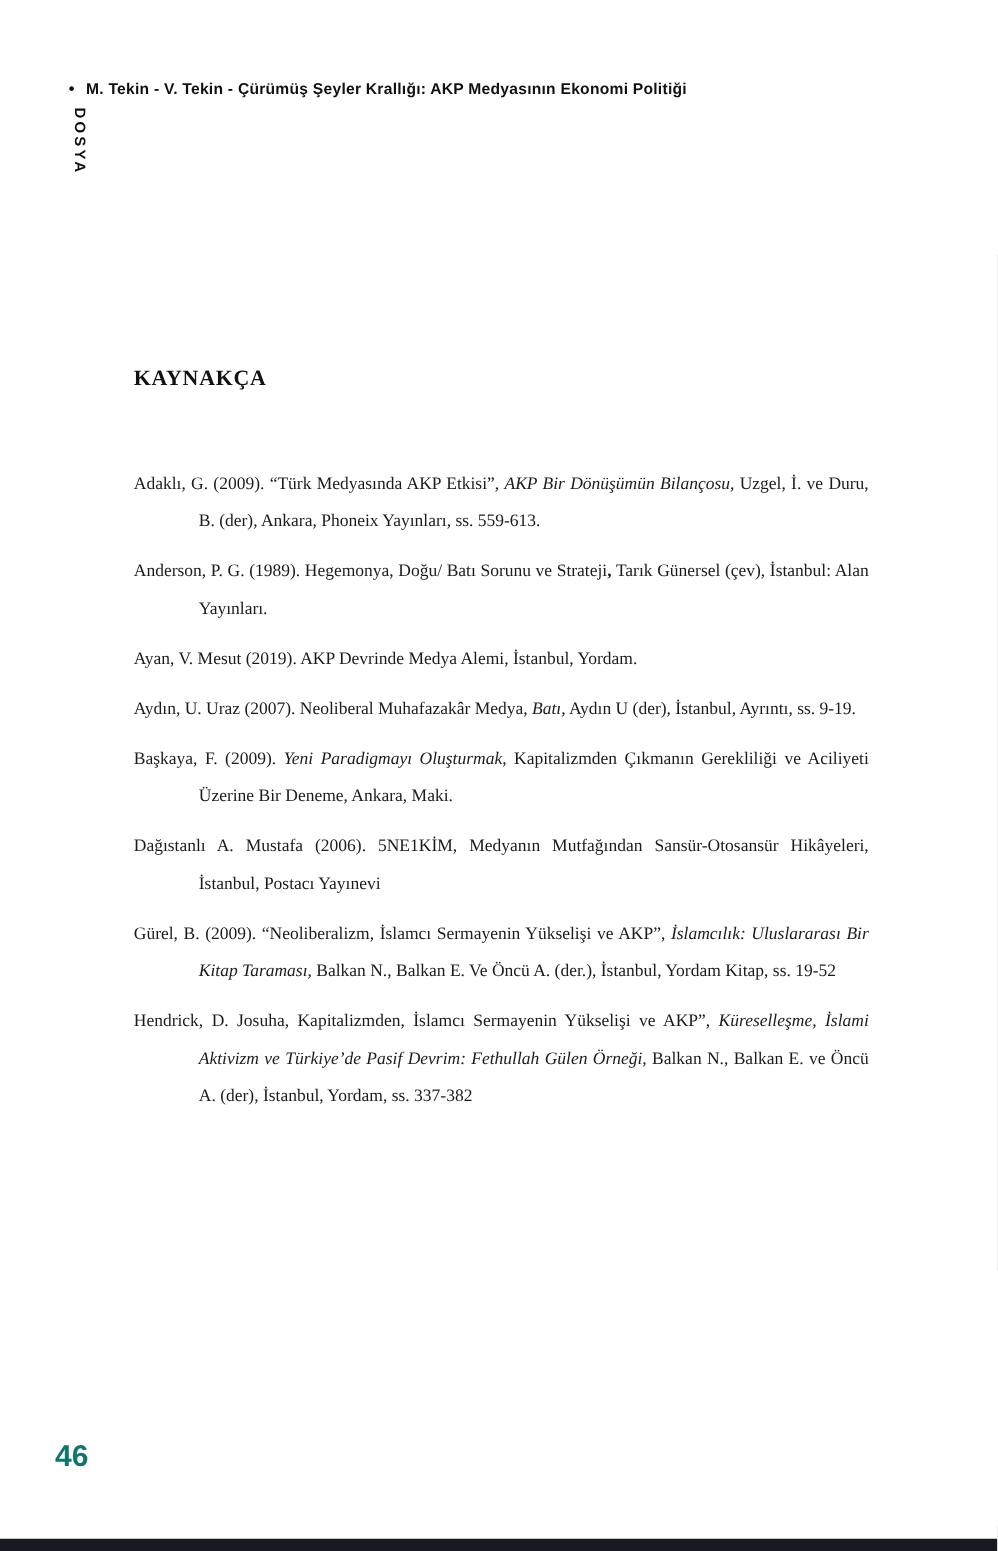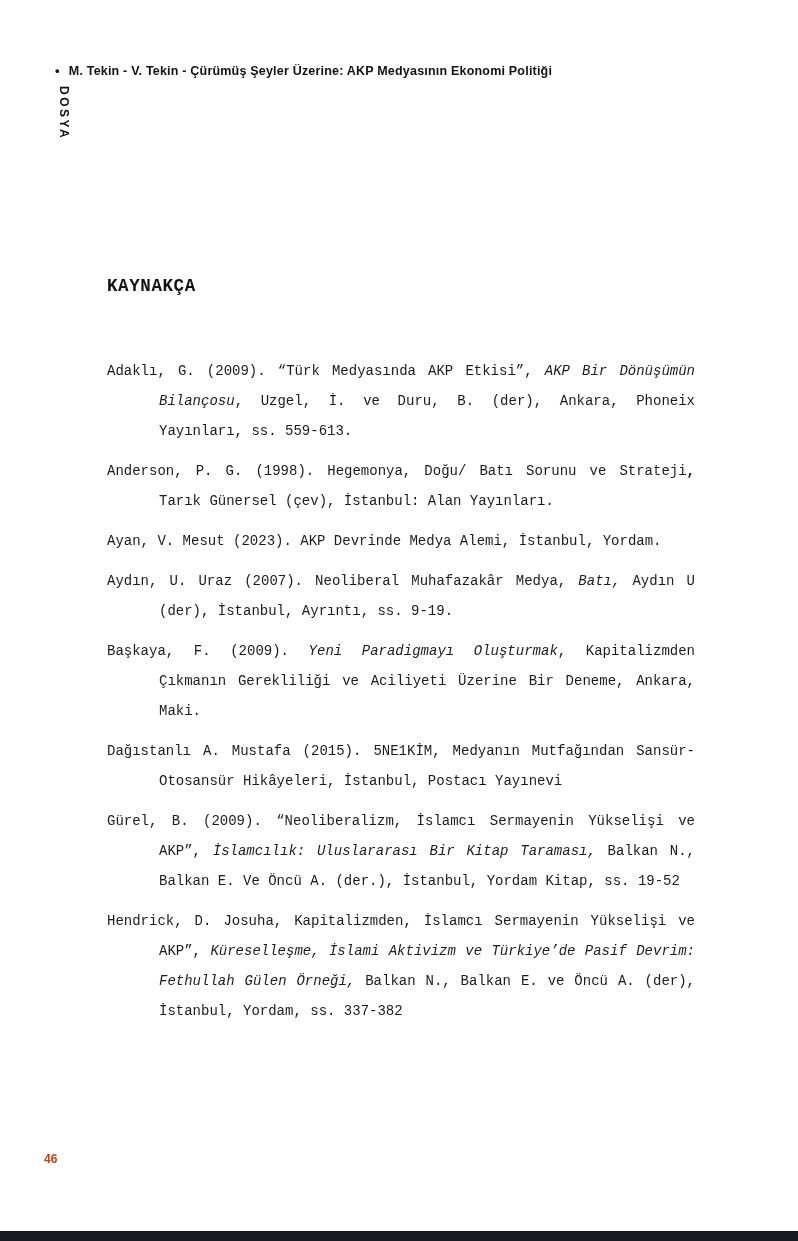--- a/index.html
+++ b/index.html
@@ -39,23 +39,22 @@
     font-size: 12px;
     letter-spacing: 2.5px;
     color: #111111;
     transform: rotate(90deg);
     transform-origin: left top;
     white-space: nowrap;
   }
   .content {
     position: absolute;
     left: 107px;
-    top: 276px;
+    top: 292px;
     width: 588px;
-    font-family: Liberation Mono, monospace;
   }
   .section-title {
     font-size: 17.5px;
     font-weight: bold;
     letter-spacing: 0.6px;
     color: #121212;
     margin-bottom: 60px;
   }
   .references { }
   .reference {
@@ -69,53 +68,53 @@
   }
   .reference span.normal { font-style: normal; }
   .reference span.italic { font-style: italic; }
   .reference span.bold { font-weight: bold; }
   .page-number {
     position: absolute;
     left: 44px;
     top: 1152px;
     font-family: "Liberation Sans", sans-serif;
     font-weight: bold;
-    font-size: 12px;
-    color: #c2410c;
+    font-size: 24px;
+    color: #0f766e;
   }
   .bottom-bar {
     position: absolute;
     left: 0;
     bottom: 0;
     width: 100%;
     height: 10px;
     background: #191922;
   }
 </style>
 </head>
 <body>
 
 <div class="page">
 
   <div class="header">
     <span class="bullet">•</span>
-    <span class="header-text"><span>M. Tekin - V. Tekin - </span><span>Çürümüş Şeyler Üzerine: AKP Medyasının Ekonomi Politiği</span></span>
+    <span class="header-text"><span>M. Tekin - V. Tekin - </span><span>Çürümüş Şeyler Krallığı: AKP Medyasının Ekonomi Politiği</span></span>
   </div>
 
   <div class="side-label">DOSYA</div>
 
   <div class="content">
     <h1 class="section-title">KAYNAKÇA</h1>
     <div class="references">
         <p class="reference"><span class="normal">Adaklı, G. (2009). “Türk Medyasında AKP Etkisi”, </span><span class="italic">AKP Bir Dönüşümün Bilançosu</span><span class="normal">, Uzgel, İ. ve Duru, B. (der), Ankara, Phoneix Yayınları, ss. 559-613.</span></p>
-        <p class="reference"><span class="normal">Anderson, P. G. (1998). Hegemonya, Doğu/ Batı Sorunu ve Strateji</span><span class="bold">,</span><span class="normal"> Tarık Günersel (çev), İstanbul: Alan Yayınları.</span></p>
-        <p class="reference"><span class="normal">Ayan, V. Mesut (2023). AKP Devrinde Medya Alemi, İstanbul, Yordam.</span></p>
+        <p class="reference"><span class="normal">Anderson, P. G. (1989). Hegemonya, Doğu/ Batı Sorunu ve Strateji</span><span class="bold">,</span><span class="normal"> Tarık Günersel (çev), İstanbul: Alan Yayınları.</span></p>
+        <p class="reference"><span class="normal">Ayan, V. Mesut (2019). AKP Devrinde Medya Alemi, İstanbul, Yordam.</span></p>
         <p class="reference"><span class="normal">Aydın, U. Uraz (2007). Neoliberal Muhafazakâr Medya, </span><span class="italic">Batı,</span><span class="normal"> Aydın U (der), İstanbul, Ayrıntı, ss. 9-19.</span></p>
         <p class="reference"><span class="normal">Başkaya, F. (2009). </span><span class="italic">Yeni Paradigmayı Oluşturmak</span><span class="normal">, Kapitalizmden Çıkmanın Gerekliliği ve Aciliyeti Üzerine Bir Deneme, Ankara, Maki.</span></p>
-        <p class="reference"><span class="normal">Dağıstanlı A. Mustafa (2015). 5NE1KİM, Medyanın Mutfağından Sansür-Otosansür Hikâyeleri, İstanbul, Postacı Yayınevi</span></p>
+        <p class="reference"><span class="normal">Dağıstanlı A. Mustafa (2006). 5NE1KİM, Medyanın Mutfağından Sansür-Otosansür Hikâyeleri, İstanbul, Postacı Yayınevi</span></p>
         <p class="reference"><span class="normal">Gürel, B. (2009). “Neoliberalizm, İslamcı Sermayenin Yükselişi ve AKP”, </span><span class="italic">İslamcılık: Uluslararası Bir Kitap Taraması,</span><span class="normal"> Balkan N., Balkan E. Ve Öncü A. (der.), İstanbul, Yordam Kitap, ss. 19-52</span></p>
         <p class="reference"><span class="normal">Hendrick, D. Josuha, Kapitalizmden, İslamcı Sermayenin Yükselişi ve AKP”, </span><span class="italic">Küreselleşme, İslami Aktivizm ve Türkiye’de Pasif Devrim: Fethullah Gülen Örneği,</span><span class="normal"> Balkan N., Balkan E. ve Öncü A. (der), İstanbul, Yordam, ss. 337-382</span></p>
       </div>
   </div>
 
   <div class="page-number">46</div>
 
   <div class="bottom-bar" style="background: rgb(25, 25, 34);"></div>
 
 </div>

